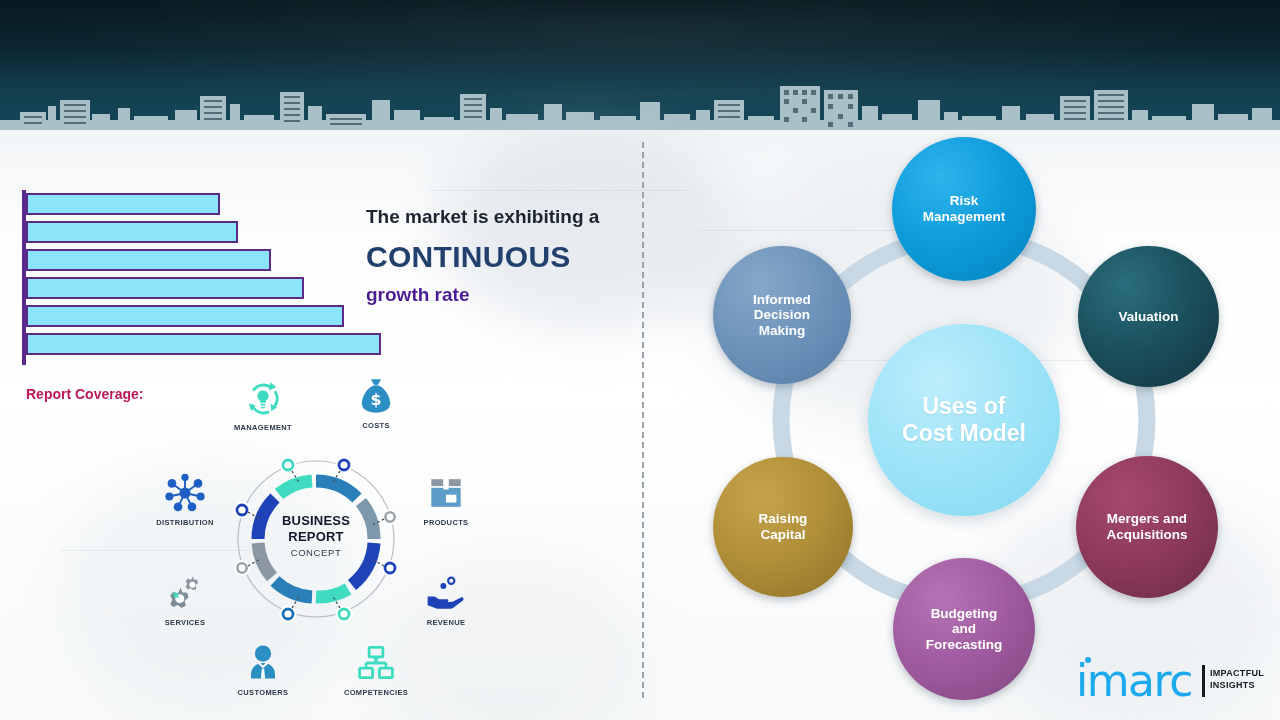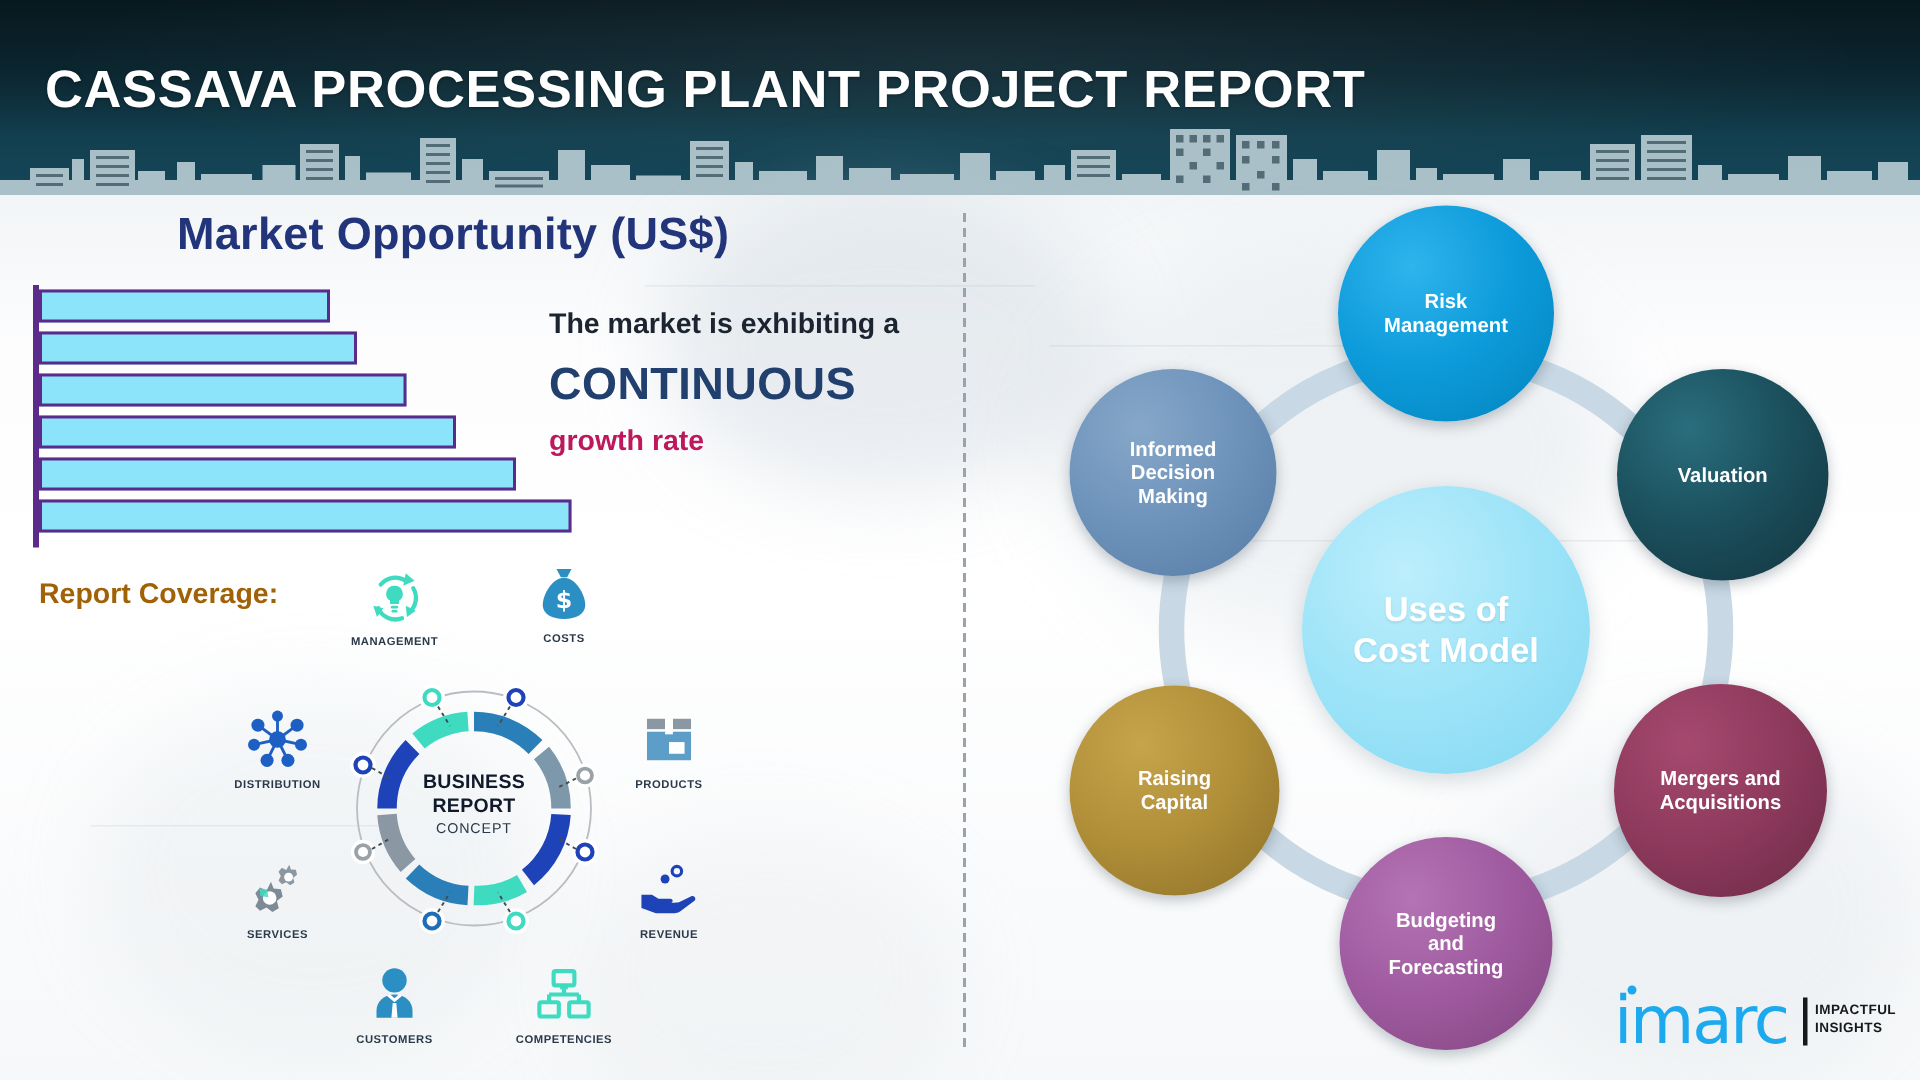--- a/index.html
+++ b/index.html
@@ -65,26 +65,26 @@
   #mkt-line1{
     position:absolute;left:366px;top:206px;
     font-size:19px;font-weight:bold;color:#1b2430;white-space:nowrap;
   }
   #mkt-big{
     position:absolute;left:366px;top:240px;
     font-size:30px;font-weight:bold;color:#22406e;letter-spacing:.3px;white-space:nowrap;
   }
   #mkt-line3{
     position:absolute;left:366px;top:284px;
-    font-size:19px;font-weight:bold;color:#be185d;white-space:nowrap;
+    font-size:19px;font-weight:bold;color:#4c1d95;white-space:nowrap;
   }
 
   #coverage-label{
     position:absolute;left:26px;top:386px;
-    font-size:19px;font-weight:bold;color:#a16207;white-space:nowrap;text-align:center;
+    font-size:14px;font-weight:bold;color:#be185d;white-space:nowrap;text-align:center;
   }
 
   
   #coverage{position:absolute;left:130px;top:375px;width:370px;height:330px;}
   .cov-item{position:absolute;width:96px;text-align:center;}
   .cov-item .ic{height:46px;display:flex;align-items:center;justify-content:center;}
   .cov-item .lb{
     margin-top:2px;font-size:7.5px;letter-spacing:.35px;color:#2b3a4a;font-weight:bold;
     white-space:nowrap;
   }
@@ -227,38 +227,36 @@
           <rect x="1064" y="36" width="22" height="2"></rect>
         <rect x="1064" y="42" width="22" height="2"></rect>
           <rect x="1064" y="48" width="22" height="2"></rect>
         <rect x="1098" y="24" width="26" height="2"></rect>
           <rect x="1098" y="30" width="26" height="2"></rect>
         <rect x="1098" y="36" width="26" height="2"></rect>
           <rect x="1098" y="42" width="26" height="2"></rect>
         <rect x="1098" y="48" width="26" height="2"></rect>
       </g>
     </svg>
-    <div id="header-title">CASSAVA PROCESSING PLANT PROJECT REPORT</div>
   </div>
 
   <div id="bodybg">
     <div class="blotch b1"></div>
       <div class="blotch b2"></div>
     <div class="blotch b3"></div>
       <div class="blotch b4"></div>
       <div class="blotch b5"></div>
     <div class="hline" style="left:430px;top:60px;width:260px;"></div>
     <div class="hline" style="left:700px;top:100px;width:300px;"></div>
     <div class="hline" style="left:760px;top:230px;width:340px;"></div>
     <div class="hline" style="left:60px;top:420px;width:200px;"></div>
   </div>
 
   <div id="divider"></div>
 
-  <div id="mo-title">Market Opportunity (US$)</div>
 
   <div id="barchart">
     <div class="axis"></div>
     <div class="bar" style="top: 3px; width: 194px; background: rgb(140, 228, 251); border-color: rgb(91, 42, 138);"></div>
     <div class="bar" style="top: 31px; width: 212.3px; background: rgb(140, 228, 251); border-color: rgb(91, 42, 138);"></div>
     <div class="bar" style="top: 59px; width: 245.2px; background: rgb(140, 228, 251); border-color: rgb(91, 42, 138);"></div>
     <div class="bar" style="top: 87px; width: 278.2px; background: rgb(140, 228, 251); border-color: rgb(91, 42, 138);"></div>
     <div class="bar" style="top: 115px; width: 318.4px; background: rgb(140, 228, 251); border-color: rgb(91, 42, 138);"></div>
     <div class="bar" style="top: 143px; width: 355px; background: rgb(140, 228, 251); border-color: rgb(91, 42, 138);"></div>
   </div>

